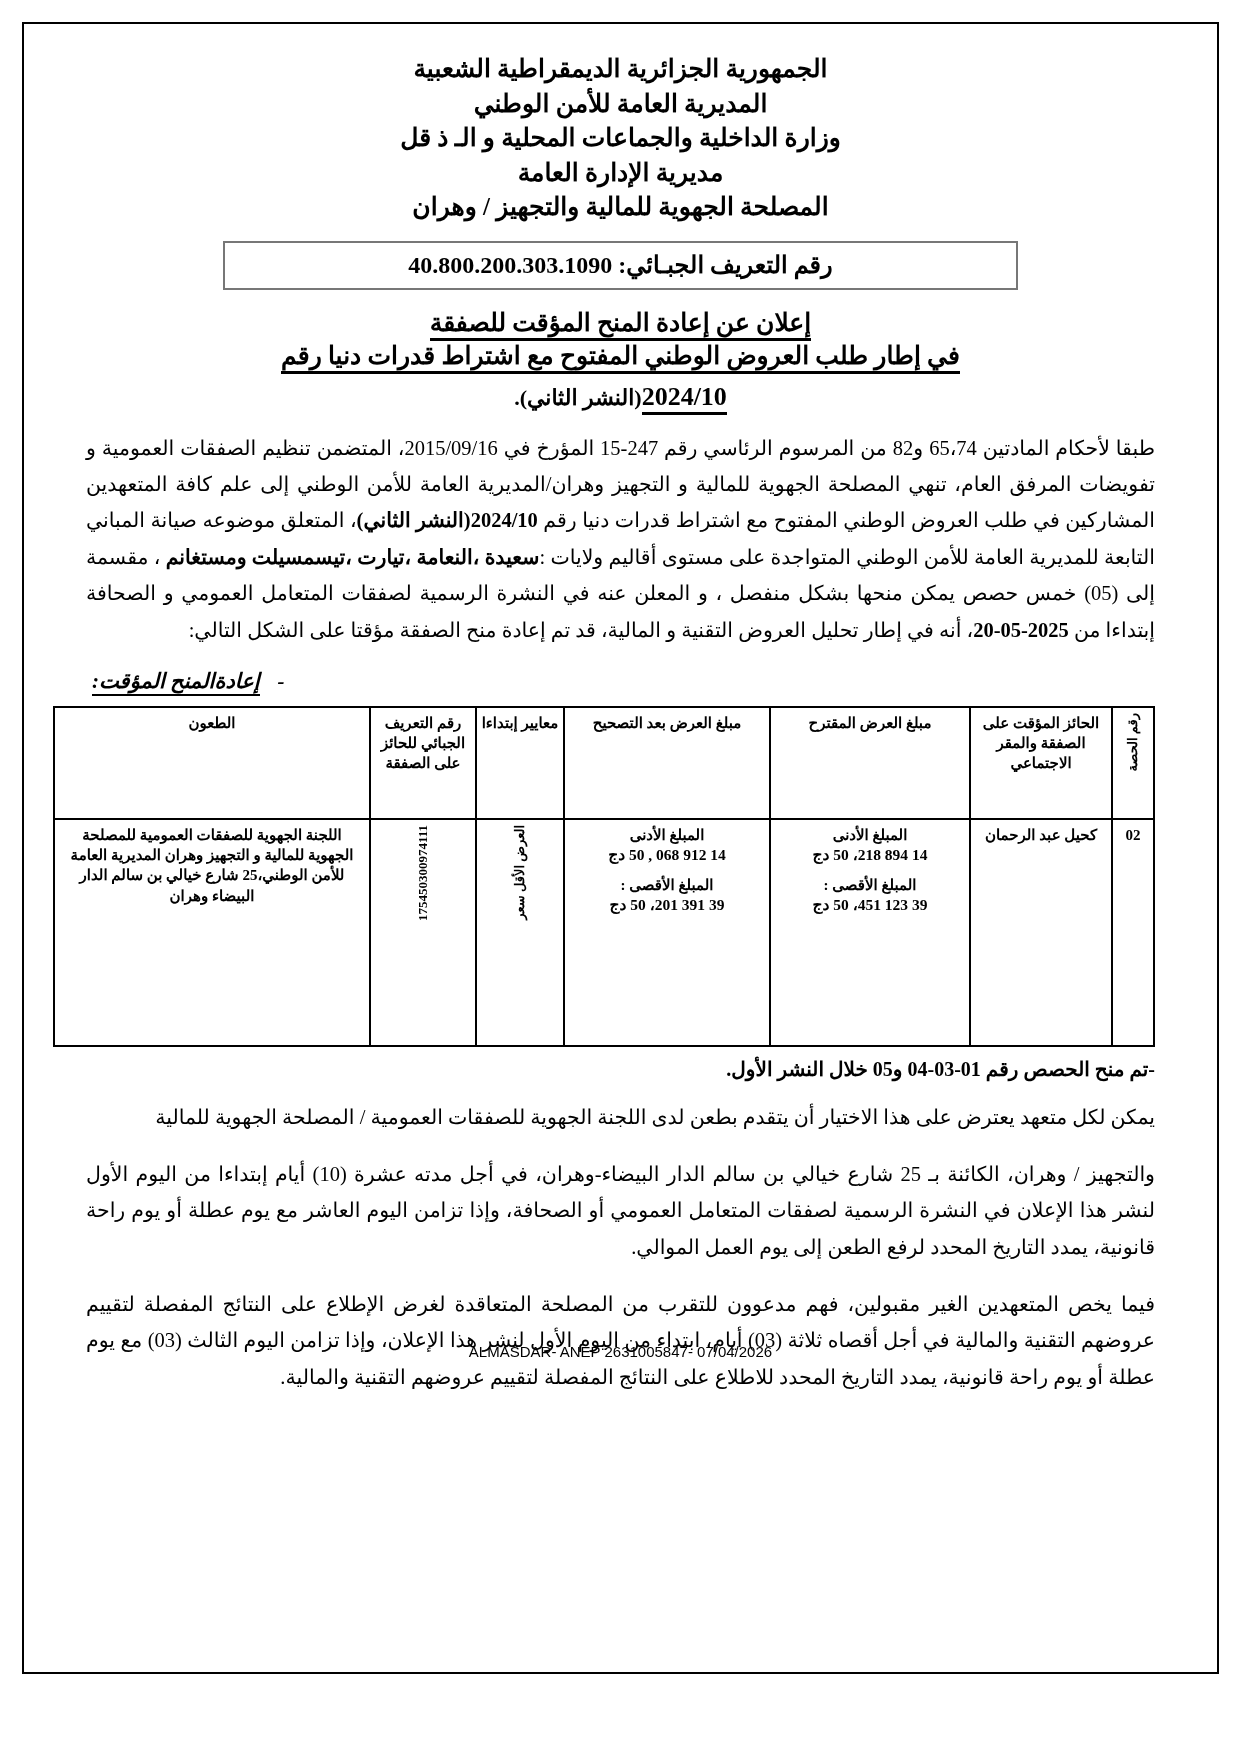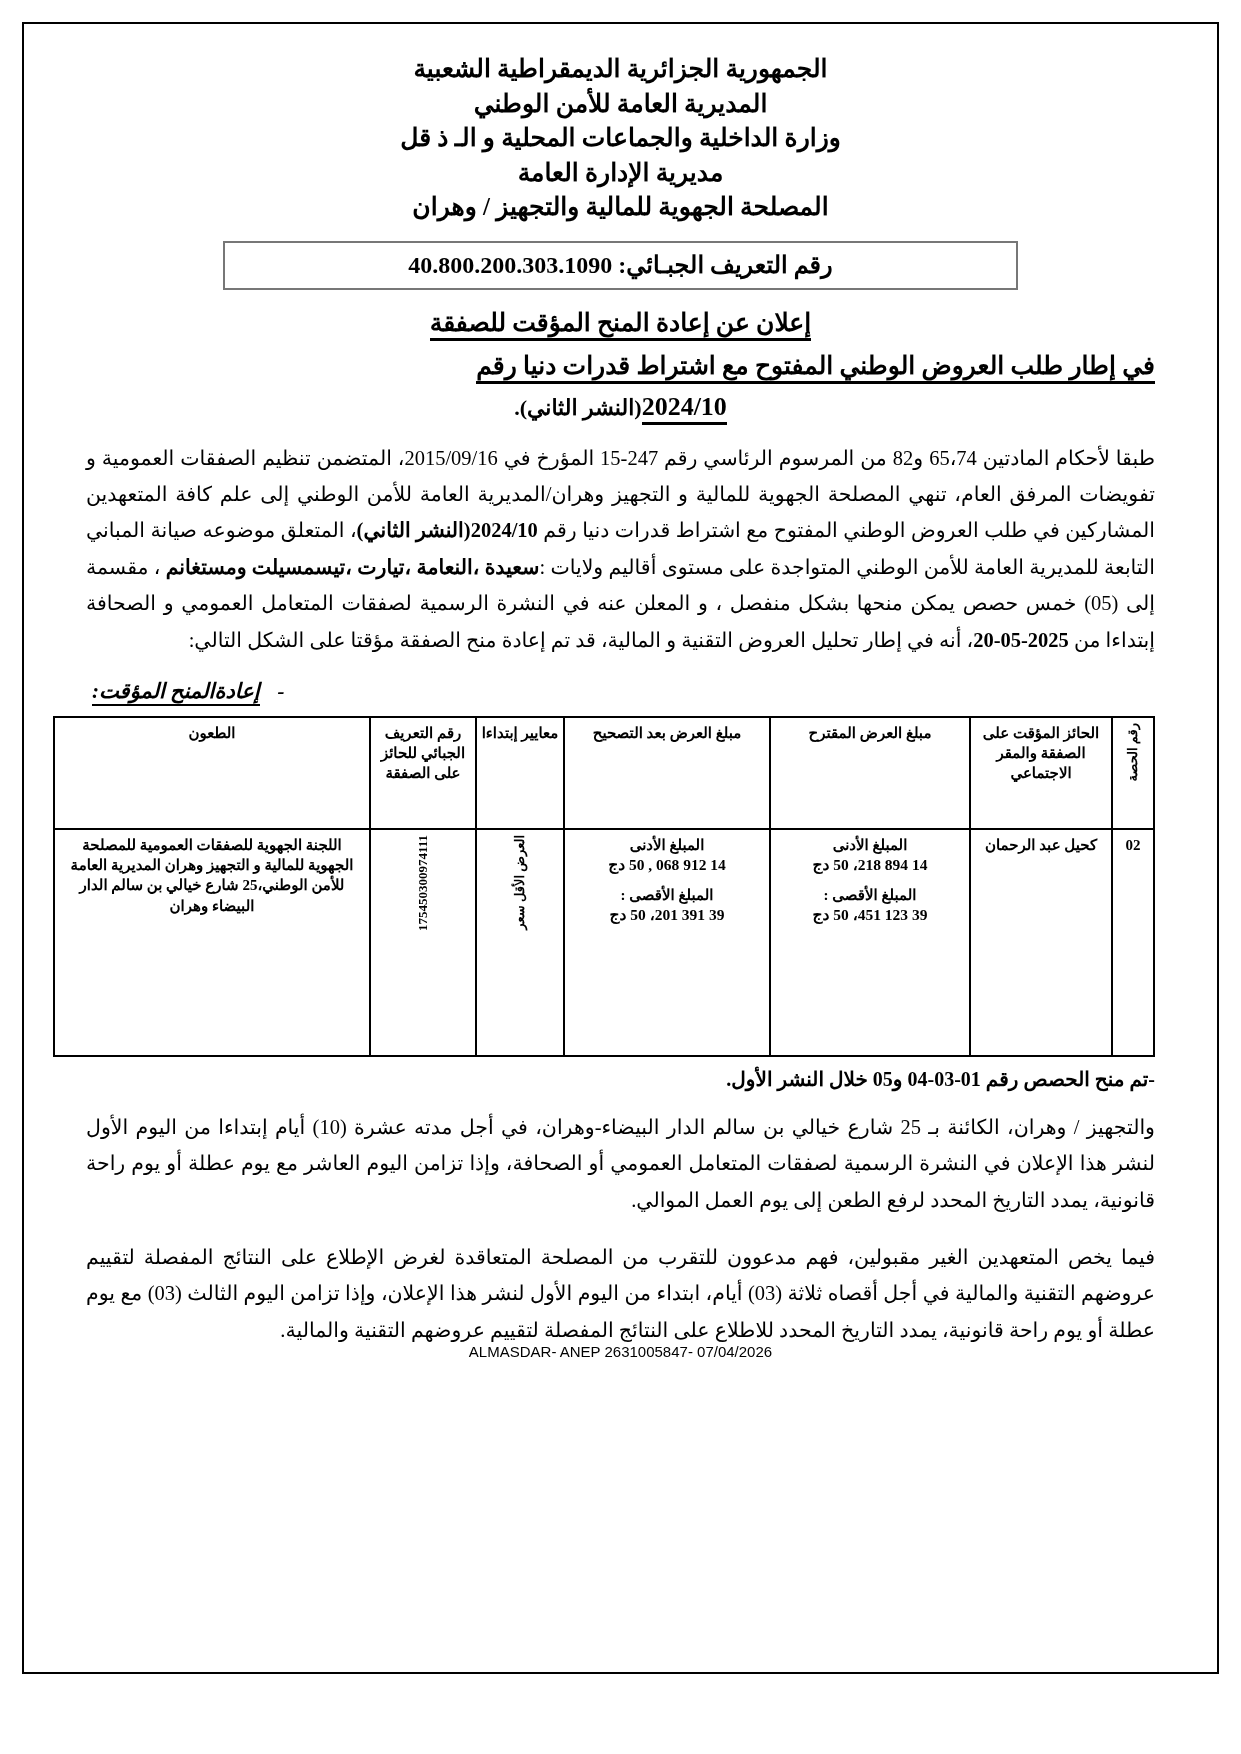--- a/index.html
+++ b/index.html
@@ -55,21 +55,22 @@
   .taxbox .num{font-family:"Liberation Serif",serif;}
 
   .title1{
     margin-top:18px;
     text-align:center;
     font-weight:bold;
     font-size:25px;
   }
   .title1 span{border-bottom:3px solid #000;padding-bottom:2px;}
   .title2{
-    margin-top:14px;
+    margin-top:4px;
+    text-align:center;
     font-weight:bold;
     font-size:25px;
   }
   .title2 span{border-bottom:3px solid #000;padding-bottom:2px;}
   .title3{
     margin-top:12px;
     text-align:center;
     font-weight:bold;
     font-size:22px;
   }
@@ -234,19 +235,20 @@
           <td class="cell-body">
             <span class="vert">175450300974111</span>
           </td>
           <td class="cell-body">اللجنة الجهوية للصفقات العمومية للمصلحة الجهوية للمالية و التجهيز وهران المديرية العامة للأمن الوطني،25 شارع خيالي بن سالم الدار البيضاء وهران</td>
         </tr>
       </tbody>
     </table>
 
     <div class="note-line">-تم منح الحصص رقم 01-03-04 و05 خلال النشر الأول.</div>
 
+    <p class="para">يمكن لكل متعهد يعترض على هذا الاختيار أن يتقدم بطعن لدى اللجنة الجهوية للصفقات العمومية / المصلحة الجهوية للمالية</p>
     <p class="para">والتجهيز / وهران، الكائنة بـ 25 شارع خيالي بن سالم الدار البيضاء-وهران، في أجل مدته عشرة (10) أيام إبتداءا من اليوم الأول لنشر هذا الإعلان في النشرة الرسمية لصفقات المتعامل العمومي أو الصحافة، وإذا تزامن اليوم العاشر مع يوم عطلة أو يوم راحة قانونية، يمدد التاريخ المحدد لرفع الطعن إلى يوم العمل الموالي.</p>
     <p class="para">فيما يخص المتعهدين الغير مقبولين، فهم مدعوون للتقرب من المصلحة المتعاقدة لغرض الإطلاع على النتائج المفصلة لتقييم عروضهم التقنية والمالية في أجل أقصاه ثلاثة (03) أيام، ابتداء من اليوم الأول لنشر هذا الإعلان، وإذا تزامن اليوم الثالث (03) مع يوم عطلة أو يوم راحة قانونية، يمدد التاريخ المحدد للاطلاع على النتائج المفصلة لتقييم عروضهم التقنية والمالية.</p>
 
   </div>
 
   <div class="footer">ALMASDAR- ANEP 2631005847- 07/04/2026</div>
 </div>
 
 </body></html>

